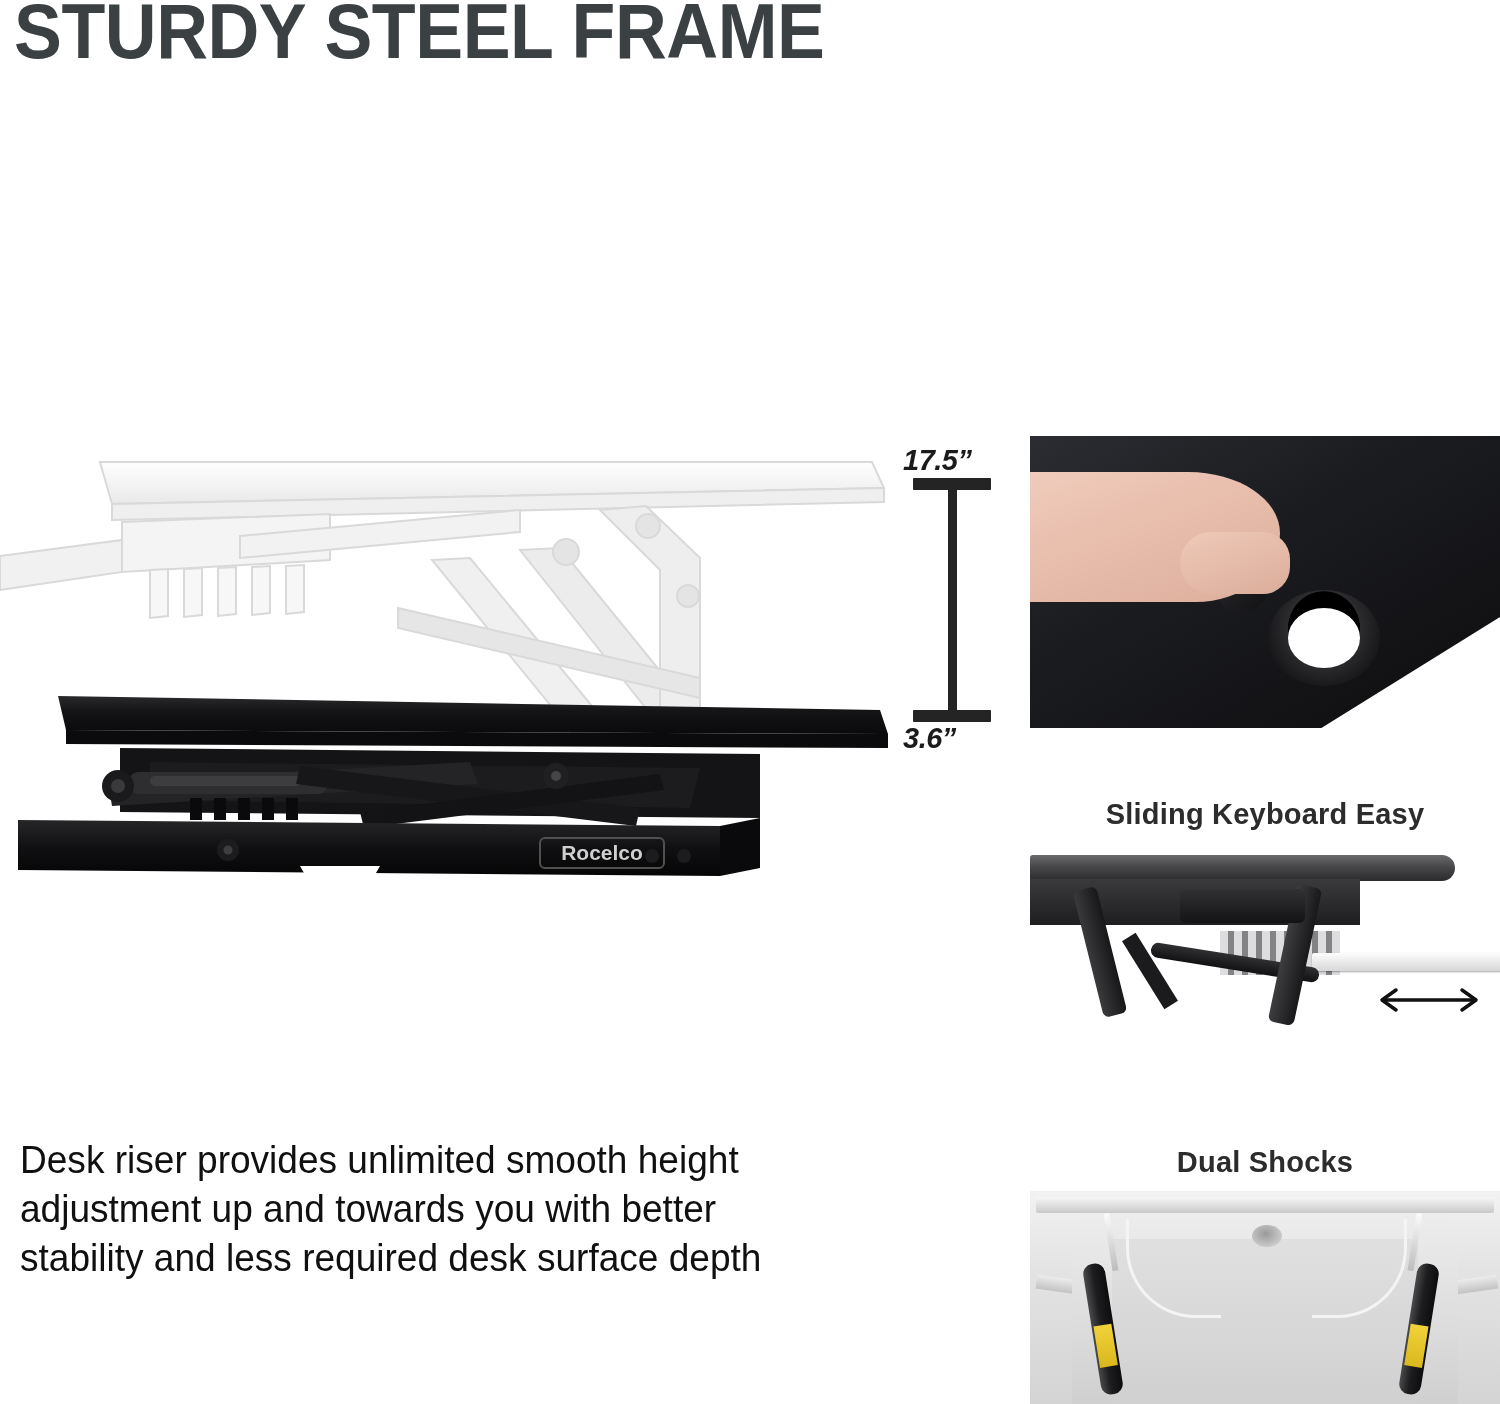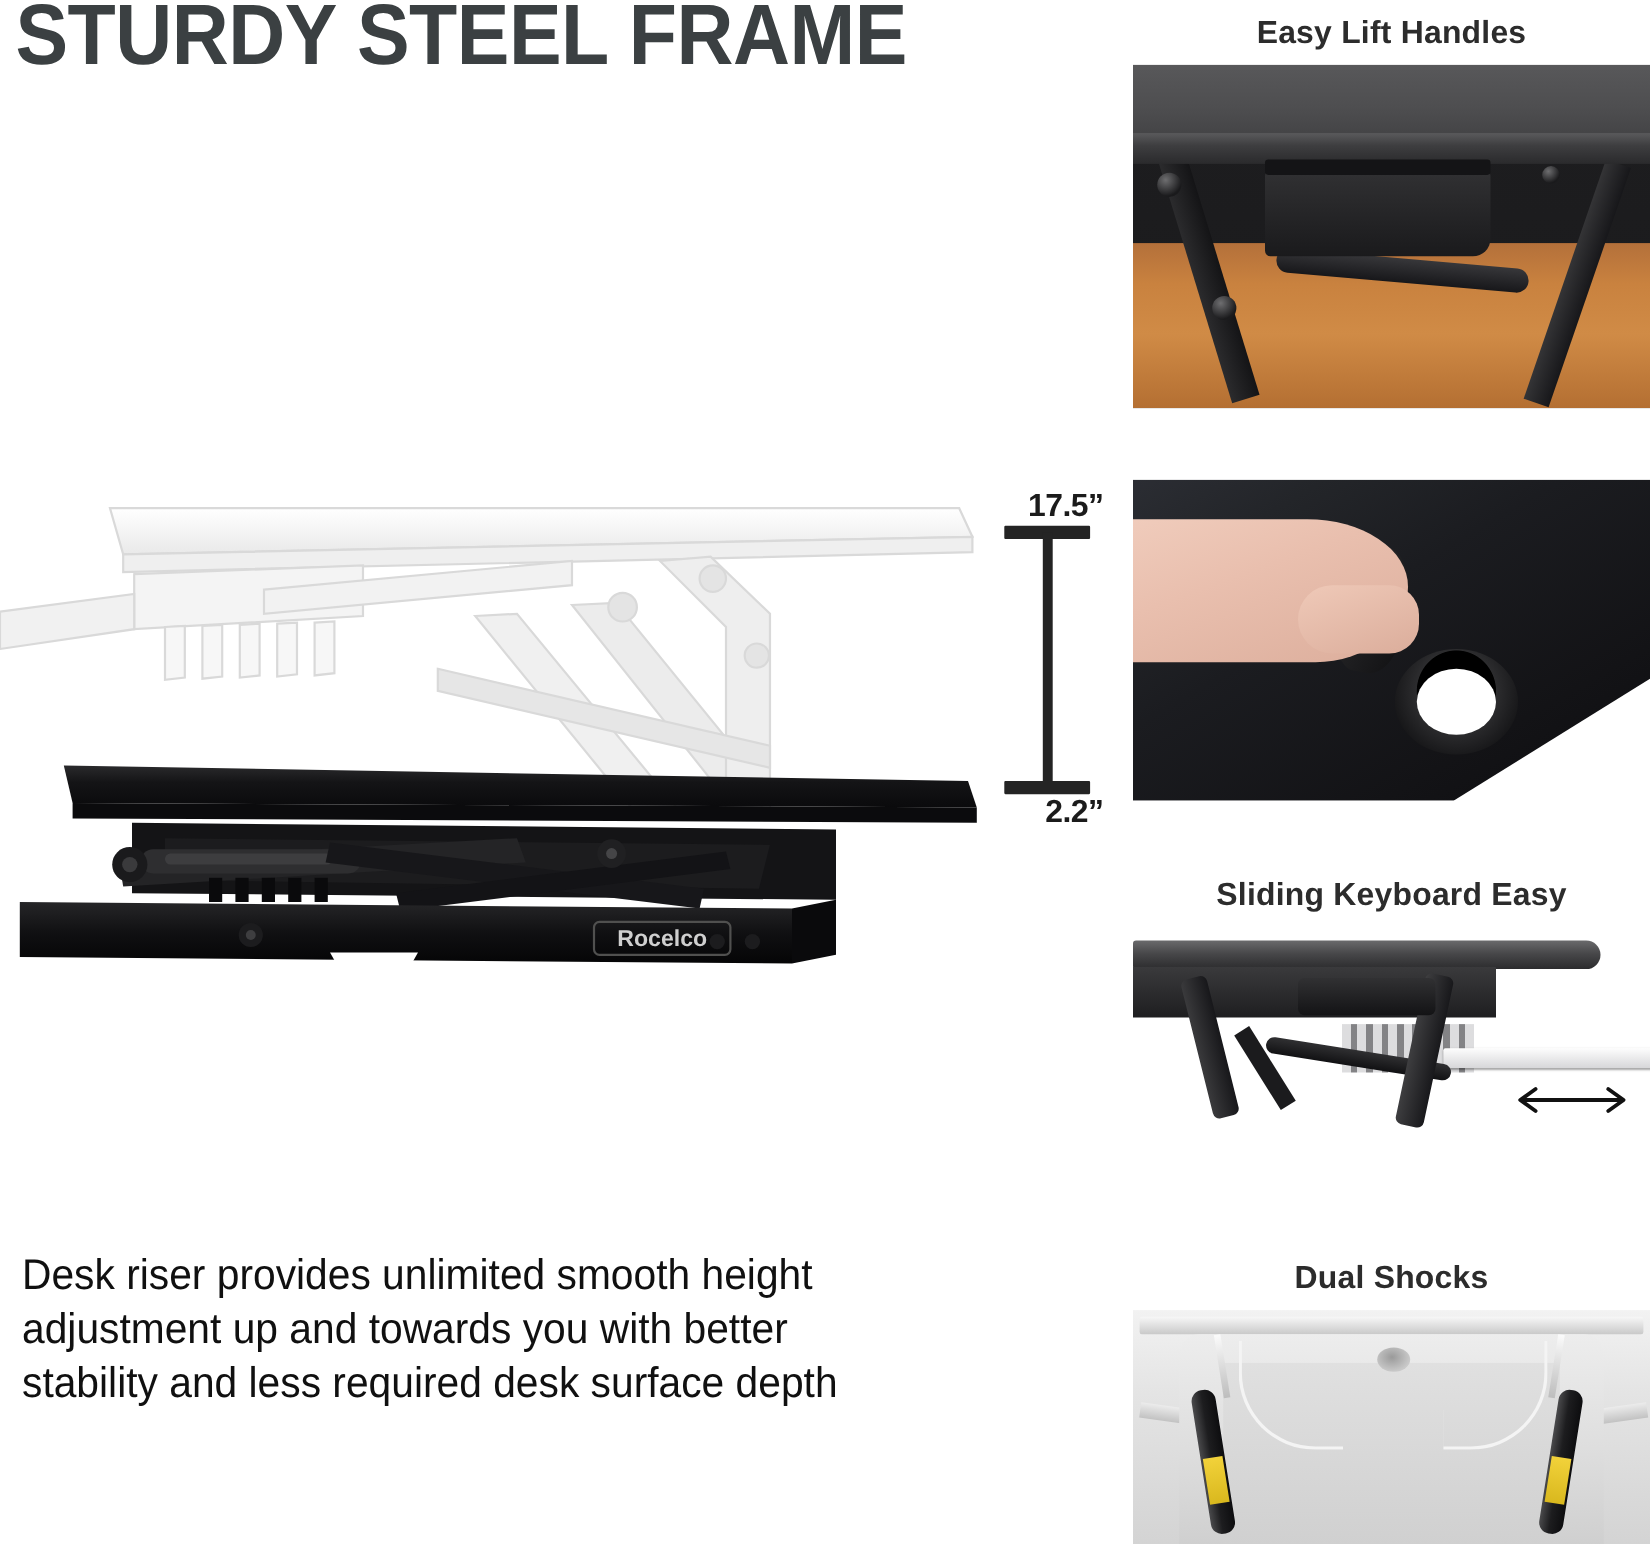--- a/index.html
+++ b/index.html
@@ -36,23 +36,23 @@
   .ghost{position:absolute;left:0;top:0;width:930px;height:330px;opacity:1;}
   .solid{position:absolute;left:0;top:250px;width:930px;height:210px;}
 
   
   .gauge{position:absolute;left:905px;top:448px;width:95px;height:305px;}
   .gauge .cap{position:absolute;left:8px;width:78px;height:12px;background:#242424;border-radius:1px;}
   .gauge .cap.top{top:30px;}
   .gauge .cap.bot{top:262px;}
   .gauge .stem{position:absolute;left:43px;top:36px;width:9px;height:232px;background:#242424;}
   .gauge .lbl{
-    position:absolute;left:-2px;width:100px;text-align:right;
+    position:absolute;left:-2px;width:100px;text-align:left;
     font-size:29px;font-weight:bold;color:#1b1b1b;
-    font-family:"Liberation Sans",sans-serif;letter-spacing:-0.5px;
+    font-family:"Liberation Sans",sans-serif;letter-spacing:-0.5px;font-style:italic;
   }
   .gauge .lbl.top{top:-4px;}
   .gauge .lbl.bot{top:274px;}
 
   
   .feature{position:absolute;left:1030px;width:470px;}
   .feature .cap{
     width:470px;text-align:center;
     font-size:29px;font-weight:bold;color:#2c2c2c;
     font-family:"Liberation Sans",sans-serif;letter-spacing:0.2px;
@@ -254,41 +254,25 @@
         <text x="602" y="170" text-anchor="middle" font-family="Liberation Sans, sans-serif" font-size="21" font-weight="bold" fill="#cfcfcf">Rocelco</text>
       </g>
     </svg>
   </div>
 
   <div class="gauge">
     <div class="lbl top">17.5”</div>
     <div class="cap top"></div>
     <div class="stem"></div>
     <div class="cap bot"></div>
-    <div class="lbl bot">2.2”</div>
+    <div class="lbl bot">3.6”</div>
   </div>
 
   <div class="bodycopy">Desk riser provides unlimited smooth height adjustment up and towards you with better stability and less required desk surface depth</div>
 
-  <div class="feature f1">
-    <div class="cap">Easy Lift Handles</div>
-    <div class="panel">
-      <div class="floor"></div>
-      <div class="legA"></div>
-      <div class="legC"></div>
-
-      <div class="bar"></div>
-      <div class="desktop"></div>
-      <div class="deskedge"></div>
-      <div class="handle"></div>
-      <div class="screw" style="left:22px;top:98px;"></div>
-      <div class="screw" style="left:72px;top:210px;"></div>
-      <div class="screw" style="left:372px;top:92px;width:16px;height:16px;"></div>
-    </div>
-  </div>
 
   <div class="feature f2">
     <div class="panel">
       <div class="board"></div>
       <div class="grommet"></div>
       <div class="cover"></div>
       <div class="hand"></div>
       <div class="thumb"></div>
     </div>
   </div>

